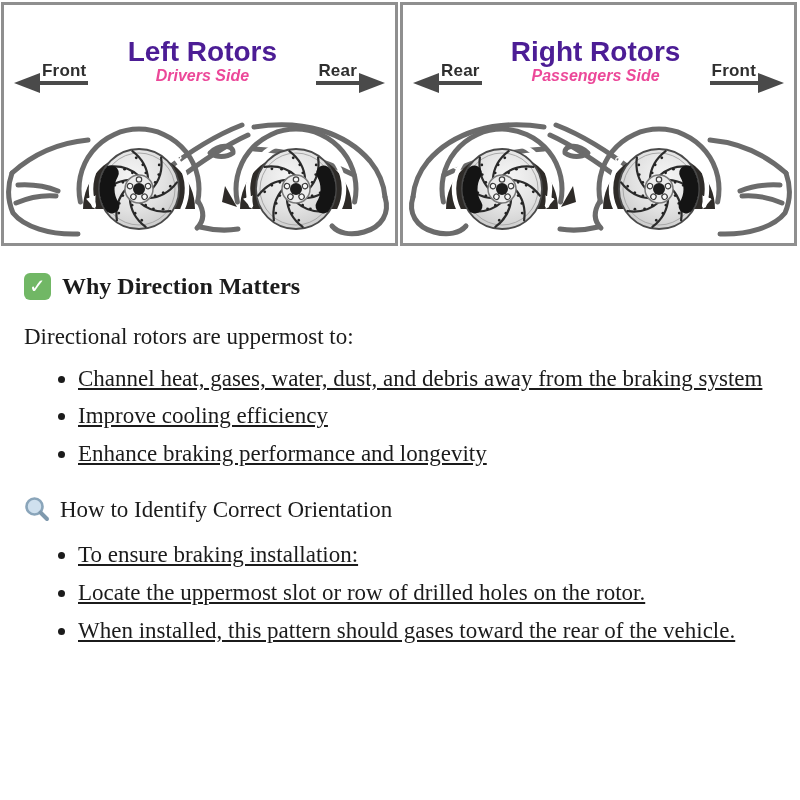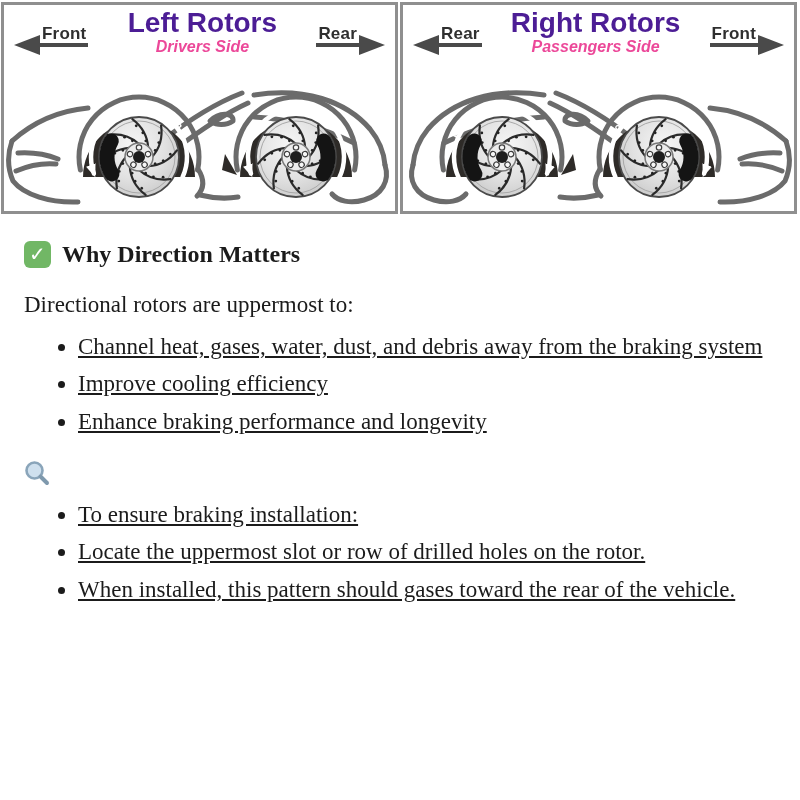--- a/index.html
+++ b/index.html
@@ -1,21 +1,21 @@
 <!DOCTYPE html>
 <html><head>
 <meta charset="utf-8">
 <style>
   html,body{margin:0;padding:0;background:#ffffff;}
   body{width:800px;height:800px;font-family:"Liberation Serif",serif;color:#1b1b1b;overflow:hidden;}
 
   
   .panels{display:flex;gap:2px;padding:2px 1px 0 1px;}
   .panel{width:397px;box-sizing:border-box;border:3px solid #8f8f8f;background:#fff;}
-  .panel-header{display:flex;align-items:center;padding:8px 10px 0 10px;height:48px;box-sizing:border-box;}
+  .panel-header{display:flex;align-items:flex-end;padding:8px 10px 0 10px;height:48px;box-sizing:border-box;margin-top:32px;}
   .dir{display:inline-flex;align-items:flex-end;margin-top:6px;}
   .dir-label{font-family:"Liberation Sans",sans-serif;font-weight:bold;font-size:17px;color:#2f2f2f;
              border-bottom:4px solid #4a4a4a;line-height:1.05;padding:0 2px 1px 2px;letter-spacing:.2px;}
   .tri{width:0;height:0;border-top:10px solid transparent;border-bottom:10px solid transparent;margin-bottom:-8px;}
   .tri-left{border-right:26px solid #4a4a4a;}
   .tri-right{border-left:26px solid #4a4a4a;}
   .titles{flex:1;text-align:center;margin-top:-2px;}
   .ptitle{font-family:Liberation Sans, sans-serif;font-weight:bold;font-size:28px;line-height:1.0;color:#4c1d95;}
   .psub{font-family:"Liberation Sans",sans-serif;font-weight:bold;font-style:italic;font-size:16px;color:#ec4899;margin-top:1px;}
   .car-svg{display:block;}
@@ -190,20 +190,21 @@
     <li>Channel heat, gases, water, dust, and debris away from the braking system</li>
     <li>Improve cooling efficiency</li>
     <li>Enhance braking performance and longevity</li>
   </ul>
 
   <div class="h-search">
     <svg class="mag" width="27" height="27" viewBox="0 0 27 27">
       <circle cx="10.5" cy="10.5" r="8" fill="#cfe0ee" stroke="#8aa5ba" stroke-width="2.6"></circle>
       <line x1="16.5" y1="16.5" x2="23" y2="23" stroke="#7f99ad" stroke-width="4" stroke-linecap="round"></line>
     </svg>
+    <span>How to Identify Correct Orientation</span>
   </div>
 
   <ul>
     <li>To ensure braking installation:</li>
     <li>Locate the uppermost slot or row of drilled holes on the rotor.</li>
     <li>When installed, this pattern should gases toward the rear of the vehicle.</li>
   </ul>
 
 </div>
 

